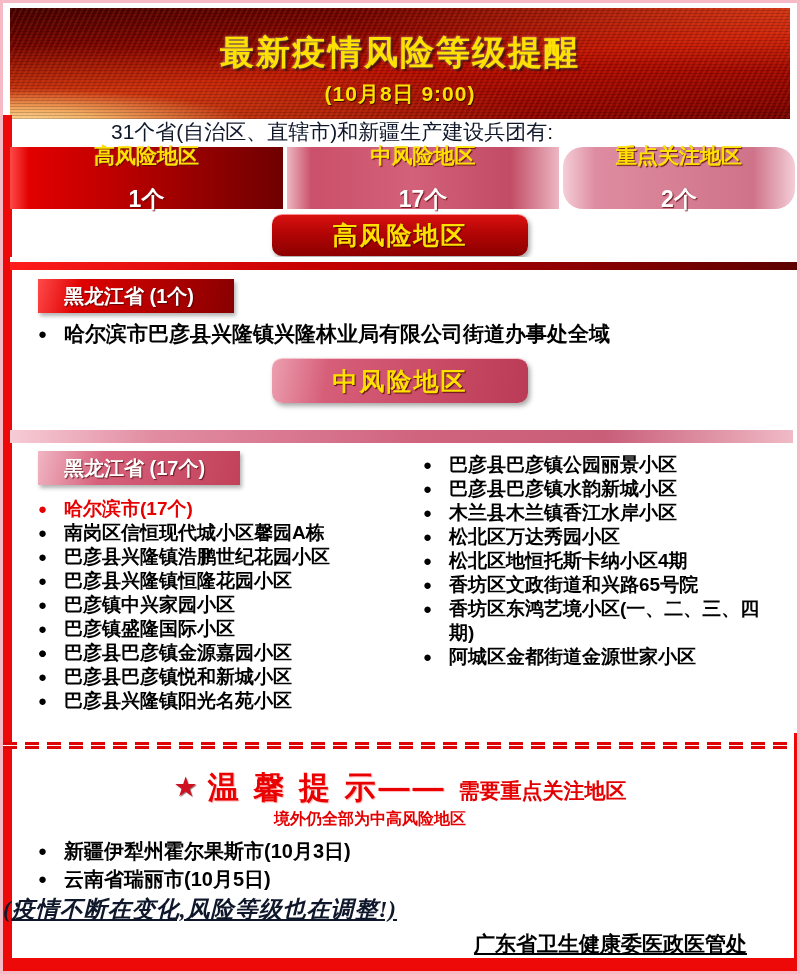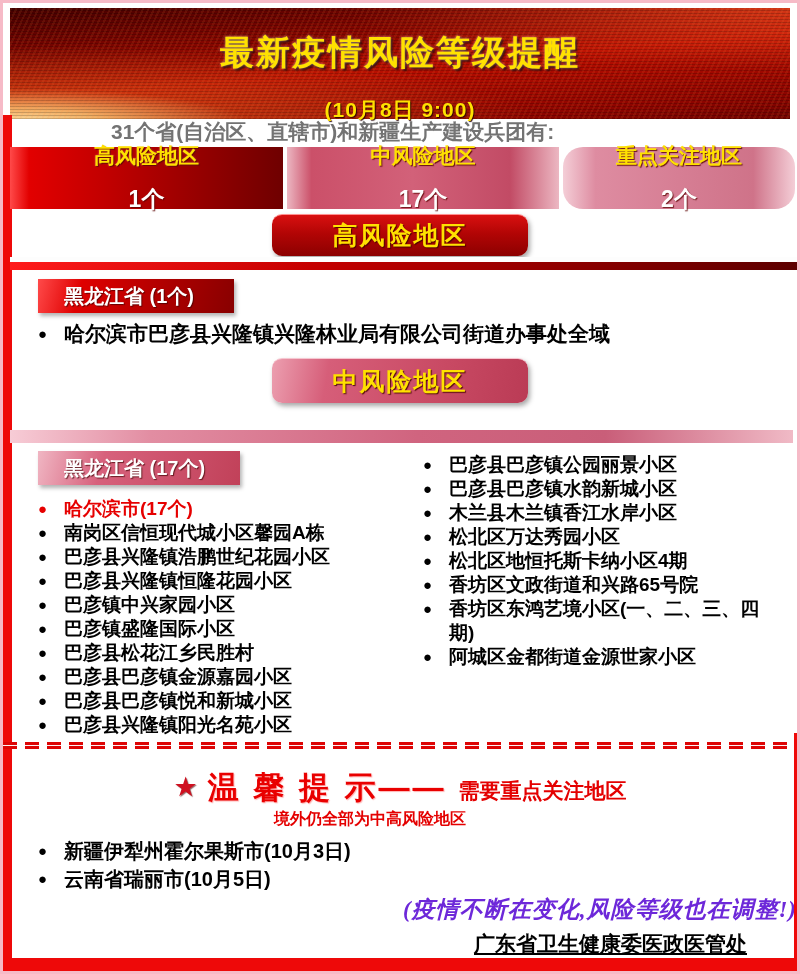--- a/index.html
+++ b/index.html
@@ -17,29 +17,29 @@
       radial-gradient(ellipse at 0% 105%, #ffe9ae 0%, rgba(255,205,120,.85) 9%, rgba(240,120,40,.35) 22%, rgba(200,30,10,0) 48%),
       radial-gradient(ellipse at 100% 0%, rgba(255,90,40,.55) 0%, rgba(200,20,10,0) 40%),
       linear-gradient(175deg, #420000 0%, #6e0300 20%, #b80d00 52%, #8c0400 86%, #700200 100%);
     text-align:center;color:#ffe100;
   }
   .banner .title{
     margin-top:22px;font-size:34px;font-weight:bold;letter-spacing:2px;
     text-shadow:0 0 3px rgba(255,255,240,.55), 2px 2px 2px rgba(40,0,0,.95);
   }
   .banner .datetime{
-    margin-top:20px;font-size:21px;font-weight:bold;letter-spacing:1px;
+    margin-top:4px;font-size:21px;font-weight:bold;letter-spacing:1px;
     text-shadow:1px 1px 1px rgba(40,0,0,.9);
   }
   
   .left-stripe{position:absolute;left:0;top:112px;width:9px;bottom:8px;background:#ee0909;}
   .bottom-bar{position:absolute;left:0;right:0;bottom:0;height:13px;background:#ee0909;}
   .right-stripe{position:absolute;right:0;bottom:8px;width:3px;height:230px;background:#ee0909;}
   
-  .intro{position:absolute;left:108px;top:115px;font-size:21px;font-weight:bold;color:#737373;}
+  .intro{position:absolute;left:108px;top:115px;font-size:21px;font-weight:normal;color:#0f172a;}
   
   .bands{position:absolute;left:7px;right:2px;top:144px;height:62px;display:flex;}
   .band{height:100%;display:flex;flex-direction:column;align-items:center;justify-content:center;}
   .band + .band{margin-left:4px;}
   .band1{width:273px;background:linear-gradient(90deg,#ff4949 0%,#e20000 7%,#c30000 34%,#8d0000 76%,#6f0000 100%);}
   .band2{width:272px;background:linear-gradient(90deg,#ecb7c2 0%,#cb5069 9%,#d26179 46%,#c24b65 82%,#ecb7c2 100%);}
   .band3{flex:1;background:linear-gradient(90deg,#f4ced7 0%,#de8ca1 14%,#d67e94 50%,#cf7389 82%,#f4ced7 100%);border-radius:20px;}
   .band .blabel{font-size:21px;font-weight:bold;color:#ffe100;text-shadow:1px 1px 1px rgba(90,0,0,.9),0 0 2px rgba(255,255,255,.4);}
   .band .bcount{font-size:23px;font-weight:bold;color:#fff;text-shadow:1px 1px 1px rgba(90,0,0,.8);margin-top:14px;}
   
@@ -84,23 +84,23 @@
       repeating-linear-gradient(90deg,#dd0505 0 14px, rgba(0,0,0,0) 14px 22px);}
   
   .notice-head{position:absolute;left:0;right:0;top:764px;display:flex;align-items:baseline;justify-content:center;}
   .notice-head .star{color:#cf1020;font-size:27px;margin-right:10px;text-shadow:1px 1px 1px rgba(80,0,0,.6);position:relative;top:-2px;}
   .notice-head .ntitle{color:#e90000;font-size:31px;font-weight:bold;letter-spacing:3px;text-shadow:1px 1px 1px rgba(255,160,160,.8);}
   .notice-head .nsub{color:#e40000;font-size:21px;font-weight:bold;margin-left:12px;text-align:right;}
   .notice-note{position:absolute;left:0;right:60px;top:806px;text-align:center;color:#e40000;font-size:16px;font-weight:bold;}
   .notice-items{position:absolute;left:35px;top:834px;width:700px;}
   .notice-items li.row{line-height:28px;font-size:20px;}
   
-  .disclaimer{position:absolute;left:0;right:0;top:891px;text-align:right;
-    color:#6d28d9;font-size:23px;font-weight:bold;font-style:italic;
-    font-family:"Liberation Serif","DejaVu Serif",serif;letter-spacing:1px;}
+  .disclaimer{position:absolute;left:0;right:0;top:891px;text-align:left;
+    color:#0f172a;font-size:23px;font-weight:bold;font-style:italic;
+    font-family:"Liberation Serif","DejaVu Serif",serif;letter-spacing:1px;text-decoration:underline;}
   .signature{position:absolute;right:50px;top:927px;font-size:21px;font-weight:bold;color:#000;text-decoration:underline;}
 </style>
 </head>
 <body>
 
 <div id="poster">
 
   <div class="banner">
     <div class="title">最新疫情风险等级提醒</div>
     <div class="datetime">(10月8日 9:00)</div>
@@ -136,21 +136,21 @@
   <div class="divider2"></div>
   <div class="prov prov-mid">黑龙江省 (17个)</div>
 
   <ul class="plain col-left">
     <li class="row city"><span class="blt" style="color:#e60000">●</span><span>哈尔滨市(17个)</span></li>
     <li class="row"><span class="blt">●</span><span>南岗区信恒现代城小区馨园A栋</span></li>
     <li class="row"><span class="blt">●</span><span>巴彦县兴隆镇浩鹏世纪花园小区</span></li>
     <li class="row"><span class="blt">●</span><span>巴彦县兴隆镇恒隆花园小区</span></li>
     <li class="row"><span class="blt">●</span><span>巴彦镇中兴家园小区</span></li>
     <li class="row"><span class="blt">●</span><span>巴彦镇盛隆国际小区</span></li>
-    <li class="row"><span class="blt">●</span><span>巴彦县松花江乡民胜村</span></li>
+    <li class="row"><span class="blt">●</span></li>
     <li class="row"><span class="blt">●</span><span>巴彦县巴彦镇金源嘉园小区</span></li>
     <li class="row"><span class="blt">●</span><span>巴彦县巴彦镇悦和新城小区</span></li>
     <li class="row"><span class="blt">●</span><span>巴彦县兴隆镇阳光名苑小区</span></li>
   </ul>
 
   <ul class="plain col-right">
     <li class="row"><span class="blt">●</span><span>巴彦县巴彦镇公园丽景小区</span></li>
     <li class="row"><span class="blt">●</span><span>巴彦县巴彦镇水韵新城小区</span></li>
     <li class="row"><span class="blt">●</span><span>木兰县木兰镇香江水岸小区</span></li>
     <li class="row"><span class="blt">●</span><span>松北区万达秀园小区</span></li>

